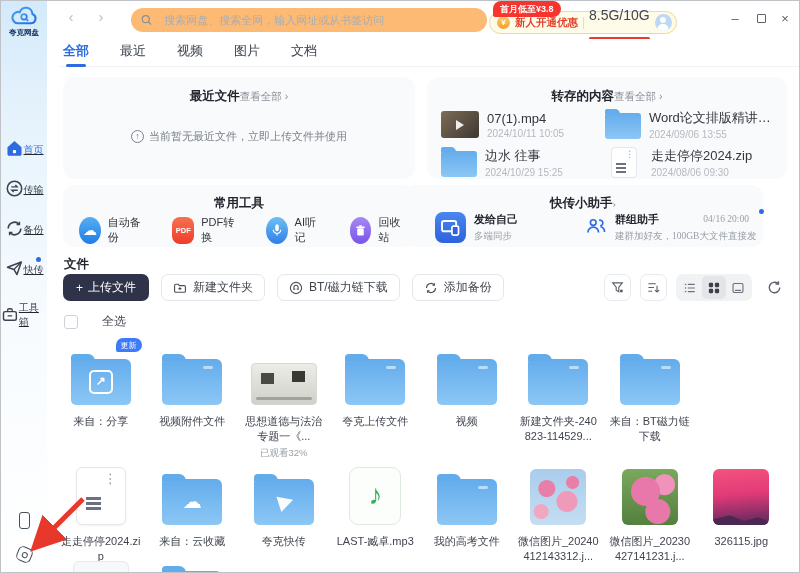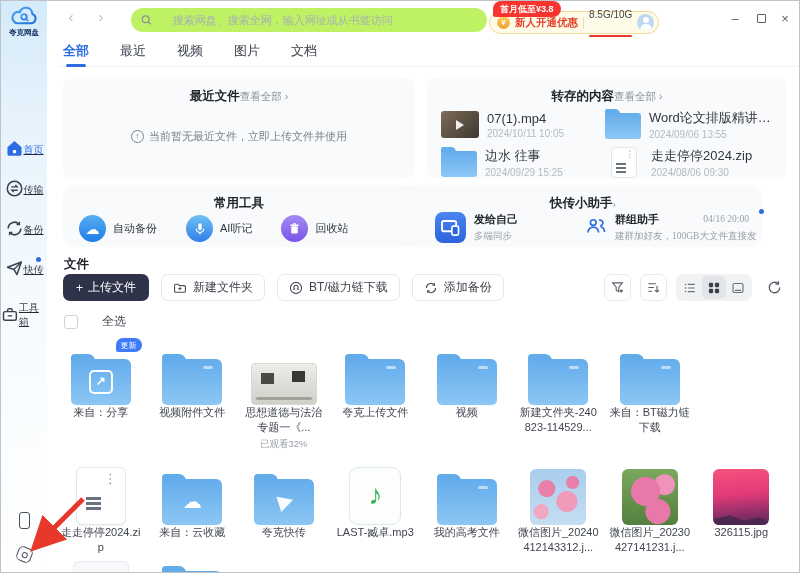--- a/index.html
+++ b/index.html
@@ -21,34 +21,34 @@
   .nav-dot { position:absolute; top:-2px; right:3px; width:5px; height:5px; border-radius:50%; background:#2d6ce0; }
   .rail-bottom { position:absolute; left:0; bottom:10px; width:46px; display:flex; flex-direction:column; align-items:center; gap:18px; }
   .phone-ic { width:11px; height:17px; border:1.6px solid #4a4f58; border-radius:3px; }
   .gear-ic { width:15px; height:15px; border:1.6px solid #4a4f58; border-radius:5px; transform:rotate(22deg); position:relative; }
   .gear-ic::after { content:""; position:absolute; left:50%; top:50%; width:4px; height:4px; border-radius:50%;
     border:1.4px solid #4a4f58; transform:translate(-50%,-50%); }
   .arrow-note { position:absolute; left:20px; top:490px; z-index:50; pointer-events:none; }
   
   .topbar { position:absolute; left:46px; top:0; right:0; height:38px; background:#fff; }
   .navbtn { position:absolute; top:7px; font-size:15px; color:#b9bec6; width:20px; text-align:center; cursor:pointer; }
-  .search { position:absolute; left:84px; top:7px; width:356px; height:24px; background:#bef264; border-radius:12px;
-    display:flex; align-items:center; padding:0 10px; gap:21px; }
+  .search { position:absolute; left:84px; top:7px; width:356px; height:24px; background:#fdba74; border-radius:12px;
+    display:flex; align-items:center; padding:0 10px; gap:12px; }
   .search input { border:none; outline:none; background:transparent; font-size:11px; color:#555; width:100%;
     font-family:"Liberation Sans",sans-serif; }
   .search input::placeholder { color:#a8adb5; }
   .promo-ribbon { position:absolute; left:446px; top:0px; background:#f7342e; color:#fff; font-size:9px; font-weight:bold;
     padding:1.5px 7px; border-radius:8px 8px 8px 2px; z-index:5; }
   .promo-pill { position:absolute; left:442px; top:10px; height:23px; background:#fffbe9; border:1px solid #f3d794;
     border-radius:12px; display:flex; align-items:center; padding:0 4px 0 7px; gap:5px; cursor:pointer; }
   .coin { width:13px; height:13px; border-radius:50%; background:linear-gradient(180deg,#fbcf62,#ef9f2e);
     color:#fff; font-size:8px; line-height:13px; text-align:center; font-weight:bold; }
   .promo-text { font-size:10.5px; color:#e2432c; font-weight:bold; }
   .pill-div { width:1px; height:12px; background:#eedcae; }
-  .storage { font-size:10px; color:#43474f; position:relative; padding-bottom:16px; }
+  .storage { font-size:14px; color:#43474f; position:relative; padding-bottom:16px; }
   .storage::after { content:""; position:absolute; left:0; right:0; bottom:-1px; height:2.5px; background:#e8392c; border-radius:2px; }
   .avatar { width:17px; height:17px; border-radius:50%; background:#bcd8f4; position:relative; overflow:hidden; }
   .avatar::before { content:""; position:absolute; top:3px; left:50%; transform:translateX(-50%); width:6px; height:6px;
     border-radius:50%; background:#fff; }
   .avatar::after { content:""; position:absolute; top:10px; left:50%; transform:translateX(-50%); width:11px; height:7px;
     border-radius:5px 5px 0 0; background:#fff; }
   .winctl { position:absolute; top:8px; display:flex; align-items:center; justify-content:center; width:20px; height:18px;
     color:#5d6166; font-size:13px; cursor:pointer; }
   .maxbox { width:9px; height:9px; border:1.3px solid #5d6166; border-radius:1px; }
   
@@ -116,21 +116,21 @@
   .seg { width:24px; height:23px; display:flex; align-items:center; justify-content:center; border-radius:5px; cursor:pointer; }
   .seg.active { background:#e3e5e9; }
   .refresh { width:26px; height:26px; display:flex; align-items:center; justify-content:center; cursor:pointer; }
   .select-row { position:absolute; left:63px; top:312px; display:flex; align-items:center; gap:24px; }
   .checkbox { width:14px; height:14px; border:1.4px solid #cdd1d8; border-radius:3px; background:#fff; cursor:pointer; }
   .select-label { font-size:12px; color:#3f434d; }
   
   .grid-row { position:absolute; left:54px; width:740px; display:flex; }
   #grid-row-1 { top:340px; } #grid-row-2 { top:460px; } #grid-row-3 { top:552px; }
   .cell { width:91.5px; text-align:center; cursor:pointer; }
-  .ic { height:64px; display:flex; align-items:flex-end; justify-content:center; position:relative; margin-bottom:0;text-decoration:underline; }
+  .ic { height:64px; display:flex; align-items:flex-end; justify-content:center; position:relative; margin-bottom:9px;text-decoration:underline; }
   .fname { font-size:11px; color:#40454f; line-height:1.38; padding:0 5px; word-break:break-all; max-height:31px; overflow:hidden; }
   .extra { font-size:9.5px; color:#9aa0a8; margin-top:3px; }
   .badge { position:absolute; top:-3px; right:5px; background:#3e7bfa; color:#fff; font-size:8px; padding:1.5px 5px;
     border-radius:7px 7px 7px 2px; z-index:2; }
   .badge:empty,.extra:empty,.fname:empty { display:none; }
   .gicon { position:relative; }
   .cell[data-type^="folder"] .gicon { width:60px; height:46px; border-radius:4px 6px 5px 5px;
     background:linear-gradient(180deg,#63acec,#8cc7f5); }
   .cell[data-type^="folder"] .gicon::before { content:""; position:absolute; top:-5px; left:0; width:24px; height:7px;
     background:#63acec; border-radius:4px 8px 0 0; }
@@ -326,41 +326,45 @@
         <span class="si si-folder"></span>
         <span class="si-texts">
           <div class="si-name">Word论文排版精讲（完结）</div>
           <div class="si-time">2024/09/06 13:55</div>
         </span>
       </div>
       <div class="saved-item">
         <span class="si si-folder"></span>
         <span class="si-texts">
           <div class="si-name">边水 往事</div>
-          <div class="si-time">2024/09/29 15:25</div>
+          <div class="si-time">2024/10/29 15:25</div>
         </span>
       </div>
       <div class="saved-item">
         <span class="si si-zip"></span>
         <span class="si-texts">
           <div class="si-name">走走停停2024.zip</div>
           <div class="si-time">2024/08/06 09:30</div>
         </span>
       </div>
     </div>
   </div>
 
   <div class="card" id="card-tools">
     <div class="card-head" style="padding-top:10px;">
       <span class="card-title">常用工具</span>
     </div>
     <div class="tools-row">
       <div class="tool">
         <span class="tico t-backup">☁</span>
         <span class="tool-label">自动备份</span>
+      </div>
+      <div class="tool">
+        <span class="tico t-pdf">PDF</span>
+        <span class="tool-label">PDF转换</span>
       </div>
       <div class="tool">
         <span class="tico t-ai">
           <svg viewBox="0 0 16 16" width="14" height="14">
             <rect x="6" y="1.5" width="4" height="8" rx="2" fill="#fff"></rect>
             <path d="M3.8 7.8a4.2 4.2 0 0 0 8.4 0" stroke="#fff" stroke-width="1.4" fill="none"></path>
             <line x1="8" y1="12" x2="8" y2="14.4" stroke="#fff" stroke-width="1.4"></line>
           </svg>
         </span>
         <span class="tool-label">AI听记</span>

